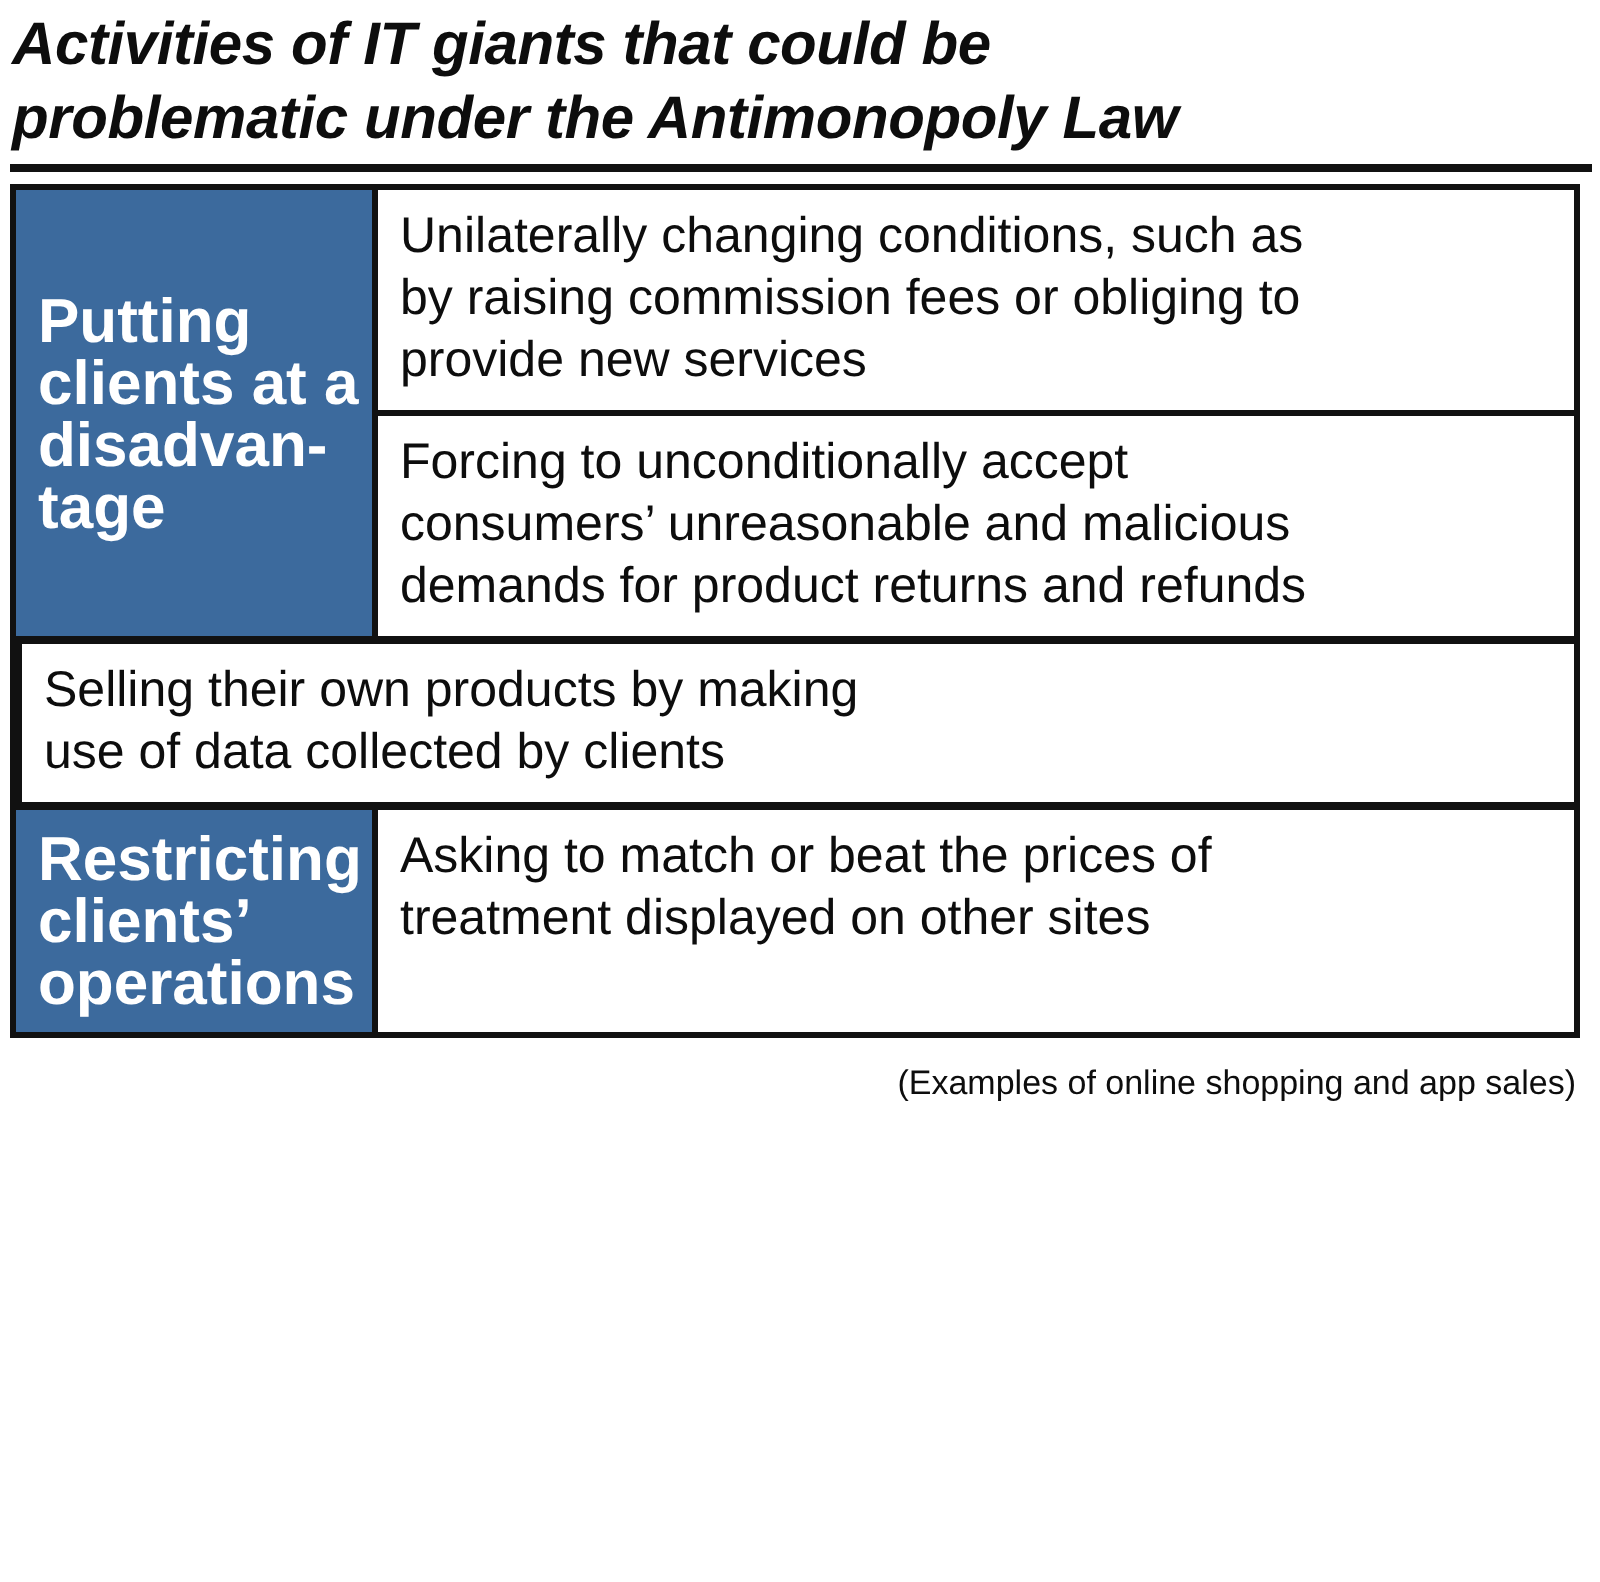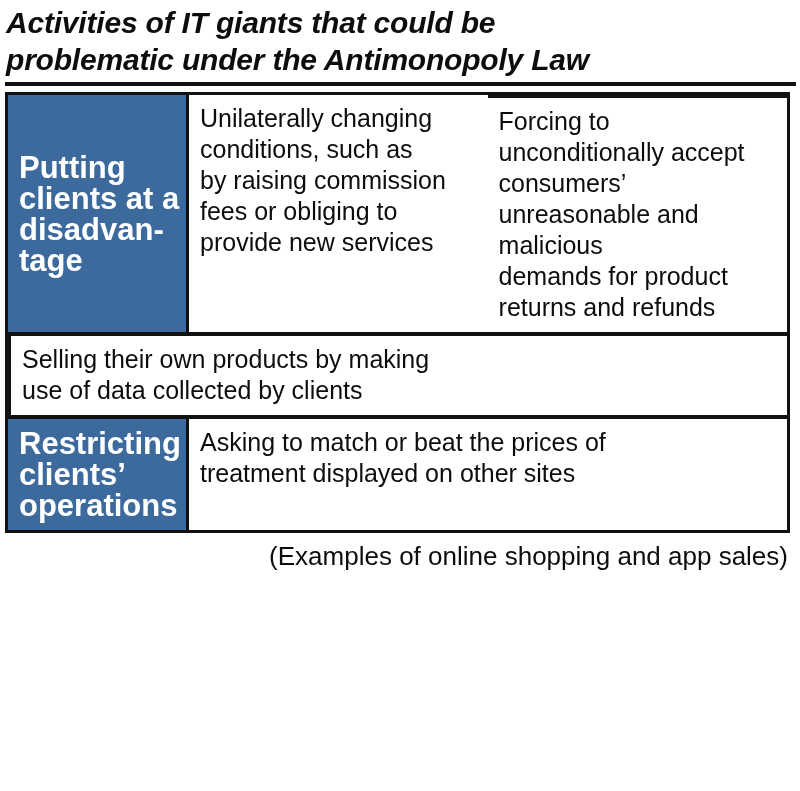--- a/index.html
+++ b/index.html
@@ -75,40 +75,41 @@
   .group-label.center-label {
     align-items: center;
   }
   .group-label-text {
     white-space: pre-line;
   }
 
   .group-rows {
     flex: 1;
     display: flex;
+    flex-direction: column;
     border-left: 3px solid #111111;
   }
 
   .cell {
     font-size: 25px;
     line-height: 31px;
     color: #0d0d0d;
     padding: 8px 8px 9px 11px;
     box-sizing: border-box;
     white-space: pre-line;
   }
   .cell + .cell {
     border-top: 3px solid #111111;
   }
 
   
   .footnote {
     margin: 9px 12px 0 0;
     text-align: right;
-    font-size: 26px;
+    font-size: 17px;
     line-height: 28px;
     color: #0d0d0d;
   }
 </style>
 </head>
 <body>
 
 <div class="page">
 
   <div class="title-block">

